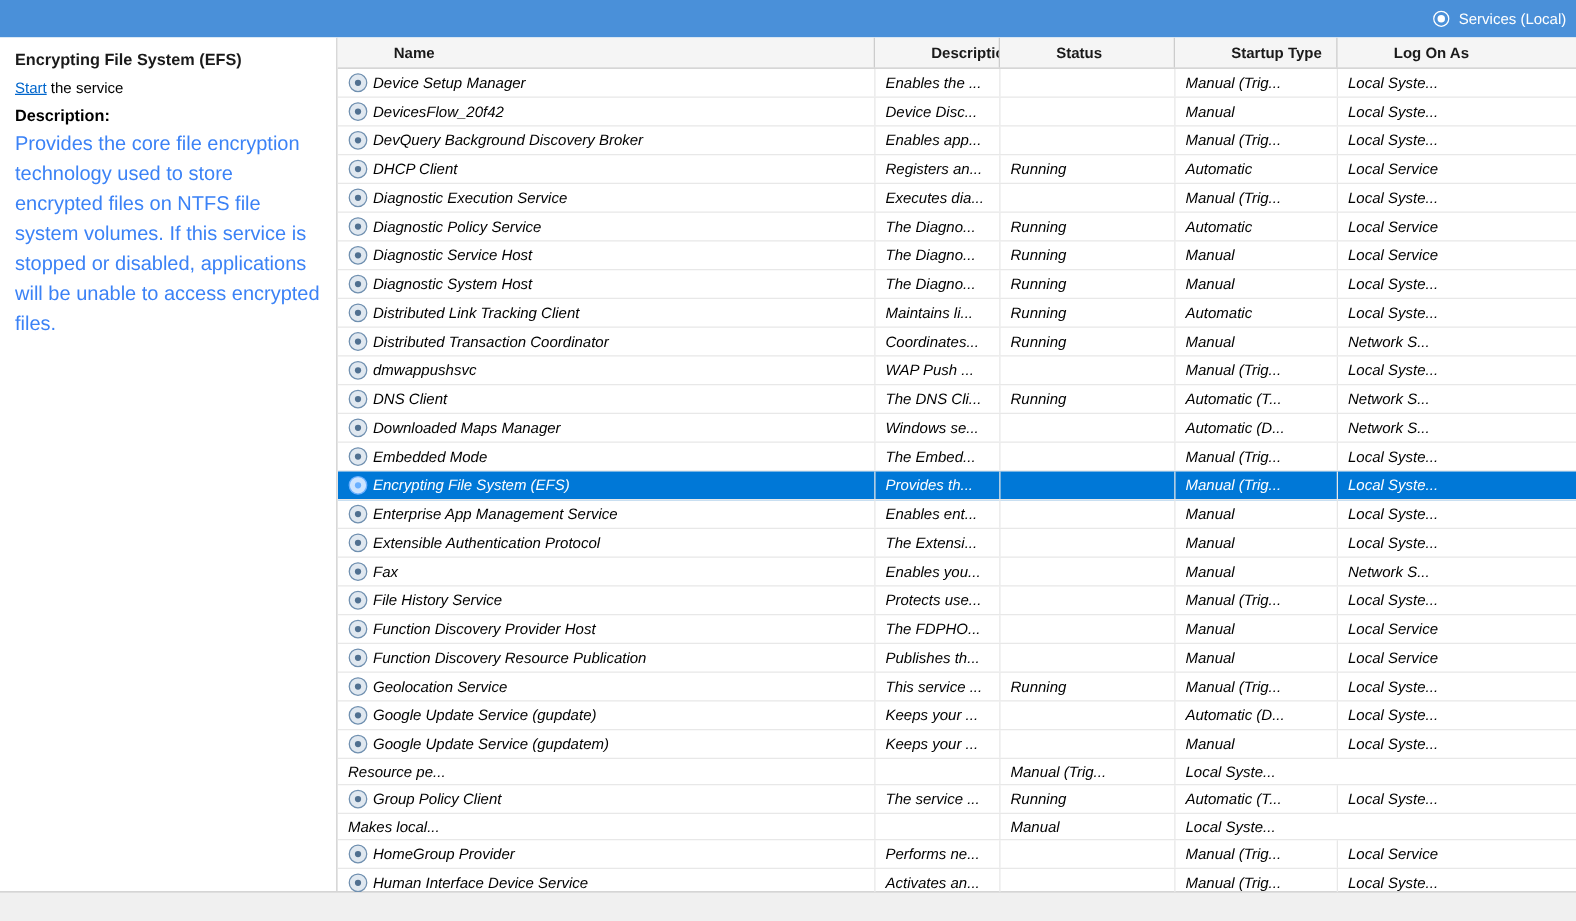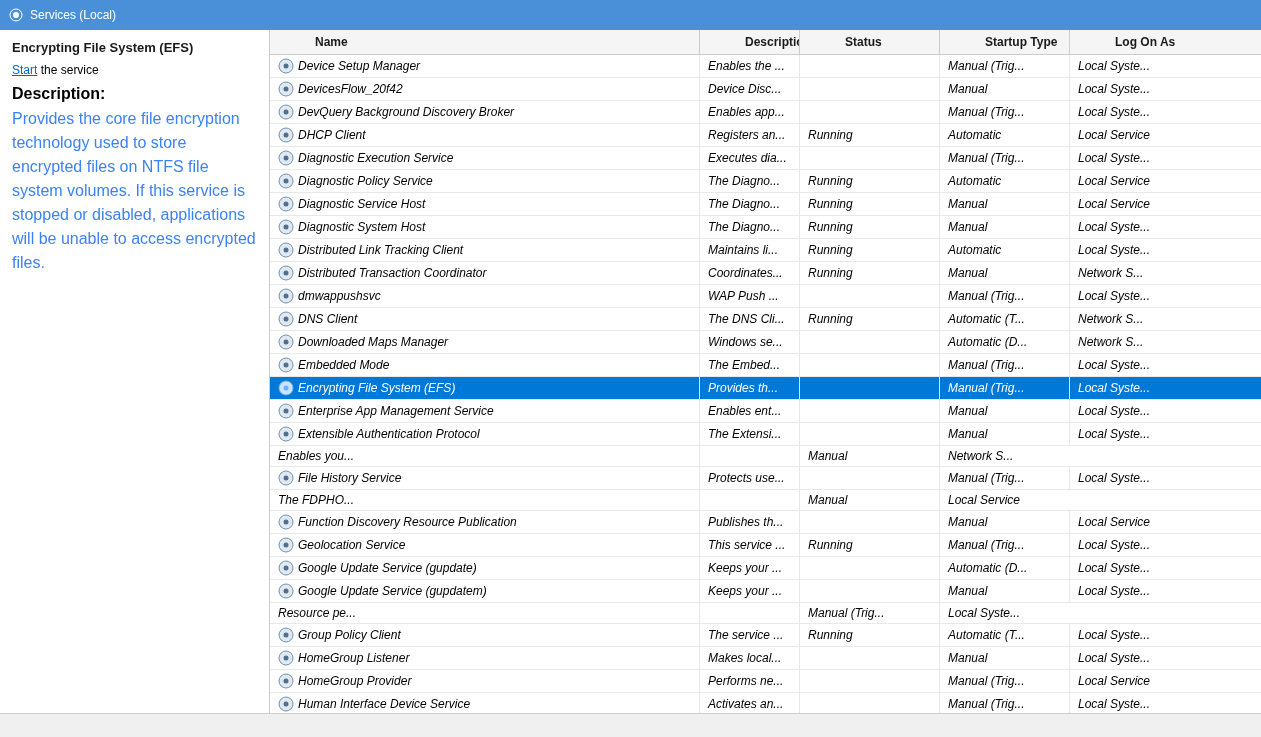--- a/index.html
+++ b/index.html
@@ -16,20 +16,21 @@
 
     .title-bar {
       background: #4a90d9;
       color: white;
       padding: 15px 8px;
       display: flex;
       align-items: center;
       gap: 6px;
       height: 28px;
       flex-shrink: 0;
+      justify-content: flex-end;
     }
 
     .title-bar-icon {
       width: 16px;
       height: 16px;
     }
 
     .title-bar-text {
       font-size: 12px;
       font-weight: normal;
@@ -64,21 +65,21 @@
       text-decoration: underline;
       font-size: 12px;
     }
 
     .left-panel-action {
       margin-bottom: 8px;
       font-size: 12px;
     }
 
     .left-panel-description-label {
-      font-size: 16px;
+      font-size: 13px;
       font-weight: bold;
       margin-bottom: 4px;
     }
 
     .left-panel-description {
       font-size: 16px;
       color: #3b82f6;
       line-height: 1.5;
     }
 
@@ -544,20 +545,35 @@
               <circle cx="8" cy="8" r="2.5" fill="#507090"></circle>
             </svg>
             <span>Extensible Authentication Protocol</span>
           </div>
           <div class="table-cell">The Extensi...</div>
           <div class="table-cell"></div>
           <div class="table-cell">Manual</div>
           <div class="table-cell">Local Syste...</div>
         </div>
         <div class="table-row">
+          <div class="table-cell">
+            <svg width="16" height="16" viewBox="0 0 16 16">
+              <rect x="7" y="2" width="2" height="2" fill="#507090" transform="rotate(0, 8, 8)"></rect>
+              <rect x="10.535533905932738" y="3.4644660940672622" width="2" height="2" fill="#507090" transform="rotate(45, 8, 8)"></rect>
+              <rect x="12" y="7" width="2" height="2" fill="#507090" transform="rotate(90, 8, 8)"></rect>
+              <rect x="10.535533905932738" y="10.535533905932738" width="2" height="2" fill="#507090" transform="rotate(135, 8, 8)"></rect>
+              <rect x="7" y="12" width="2" height="2" fill="#507090" transform="rotate(180, 8, 8)"></rect>
+              <rect x="3.4644660940672622" y="10.535533905932738" width="2" height="2" fill="#507090" transform="rotate(225, 8, 8)"></rect>
+              <rect x="2" y="7.000000000000002" width="2" height="2" fill="#507090" transform="rotate(270, 8, 8)"></rect>
+              <rect x="3.4644660940672614" y="3.464466094067263" width="2" height="2" fill="#507090" transform="rotate(315, 8, 8)"></rect>
+              <circle cx="8" cy="8" r="7" fill="#e0e8f0" stroke="#7090b0" stroke-width="1"></circle>
+              <circle cx="8" cy="8" r="2.5" fill="#507090"></circle>
+            </svg>
+            <span>Fax</span>
+          </div>
           <div class="table-cell">Enables you...</div>
           <div class="table-cell"></div>
           <div class="table-cell">Manual</div>
           <div class="table-cell">Network S...</div>
         </div>
         <div class="table-row">
           <div class="table-cell">
             <svg width="16" height="16" viewBox="0 0 16 16">
               <rect x="7" y="2" width="2" height="2" fill="#507090" transform="rotate(0, 8, 8)"></rect>
               <rect x="10.535533905932738" y="3.4644660940672622" width="2" height="2" fill="#507090" transform="rotate(45, 8, 8)"></rect>
@@ -571,20 +587,35 @@
               <circle cx="8" cy="8" r="2.5" fill="#507090"></circle>
             </svg>
             <span>File History Service</span>
           </div>
           <div class="table-cell">Protects use...</div>
           <div class="table-cell"></div>
           <div class="table-cell">Manual (Trig...</div>
           <div class="table-cell">Local Syste...</div>
         </div>
         <div class="table-row">
+          <div class="table-cell">
+            <svg width="16" height="16" viewBox="0 0 16 16">
+              <rect x="7" y="2" width="2" height="2" fill="#507090" transform="rotate(0, 8, 8)"></rect>
+              <rect x="10.535533905932738" y="3.4644660940672622" width="2" height="2" fill="#507090" transform="rotate(45, 8, 8)"></rect>
+              <rect x="12" y="7" width="2" height="2" fill="#507090" transform="rotate(90, 8, 8)"></rect>
+              <rect x="10.535533905932738" y="10.535533905932738" width="2" height="2" fill="#507090" transform="rotate(135, 8, 8)"></rect>
+              <rect x="7" y="12" width="2" height="2" fill="#507090" transform="rotate(180, 8, 8)"></rect>
+              <rect x="3.4644660940672622" y="10.535533905932738" width="2" height="2" fill="#507090" transform="rotate(225, 8, 8)"></rect>
+              <rect x="2" y="7.000000000000002" width="2" height="2" fill="#507090" transform="rotate(270, 8, 8)"></rect>
+              <rect x="3.4644660940672614" y="3.464466094067263" width="2" height="2" fill="#507090" transform="rotate(315, 8, 8)"></rect>
+              <circle cx="8" cy="8" r="7" fill="#e0e8f0" stroke="#7090b0" stroke-width="1"></circle>
+              <circle cx="8" cy="8" r="2.5" fill="#507090"></circle>
+            </svg>
+            <span>Function Discovery Provider Host</span>
+          </div>
           <div class="table-cell">The FDPHO...</div>
           <div class="table-cell"></div>
           <div class="table-cell">Manual</div>
           <div class="table-cell">Local Service</div>
         </div>
         <div class="table-row">
           <div class="table-cell">
             <svg width="16" height="16" viewBox="0 0 16 16">
               <rect x="7" y="2" width="2" height="2" fill="#507090" transform="rotate(0, 8, 8)"></rect>
               <rect x="10.535533905932738" y="3.4644660940672622" width="2" height="2" fill="#507090" transform="rotate(45, 8, 8)"></rect>
@@ -688,35 +719,20 @@
               <circle cx="8" cy="8" r="2.5" fill="#507090"></circle>
             </svg>
             <span>Group Policy Client</span>
           </div>
           <div class="table-cell">The service ...</div>
           <div class="table-cell">Running</div>
           <div class="table-cell">Automatic (T...</div>
           <div class="table-cell">Local Syste...</div>
         </div>
         <div class="table-row">
-          <div class="table-cell">
-            <svg width="16" height="16" viewBox="0 0 16 16">
-              <rect x="7" y="2" width="2" height="2" fill="#507090" transform="rotate(0, 8, 8)"></rect>
-              <rect x="10.535533905932738" y="3.4644660940672622" width="2" height="2" fill="#507090" transform="rotate(45, 8, 8)"></rect>
-              <rect x="12" y="7" width="2" height="2" fill="#507090" transform="rotate(90, 8, 8)"></rect>
-              <rect x="10.535533905932738" y="10.535533905932738" width="2" height="2" fill="#507090" transform="rotate(135, 8, 8)"></rect>
-              <rect x="7" y="12" width="2" height="2" fill="#507090" transform="rotate(180, 8, 8)"></rect>
-              <rect x="3.4644660940672622" y="10.535533905932738" width="2" height="2" fill="#507090" transform="rotate(225, 8, 8)"></rect>
-              <rect x="2" y="7.000000000000002" width="2" height="2" fill="#507090" transform="rotate(270, 8, 8)"></rect>
-              <rect x="3.4644660940672614" y="3.464466094067263" width="2" height="2" fill="#507090" transform="rotate(315, 8, 8)"></rect>
-              <circle cx="8" cy="8" r="7" fill="#e0e8f0" stroke="#7090b0" stroke-width="1"></circle>
-              <circle cx="8" cy="8" r="2.5" fill="#507090"></circle>
-            </svg>
-            <span>HomeGroup Listener</span>
-          </div>
           <div class="table-cell">Makes local...</div>
           <div class="table-cell"></div>
           <div class="table-cell">Manual</div>
           <div class="table-cell">Local Syste...</div>
         </div>
         <div class="table-row">
           <div class="table-cell">
             <svg width="16" height="16" viewBox="0 0 16 16">
               <rect x="7" y="2" width="2" height="2" fill="#507090" transform="rotate(0, 8, 8)"></rect>
               <rect x="10.535533905932738" y="3.4644660940672622" width="2" height="2" fill="#507090" transform="rotate(45, 8, 8)"></rect>

